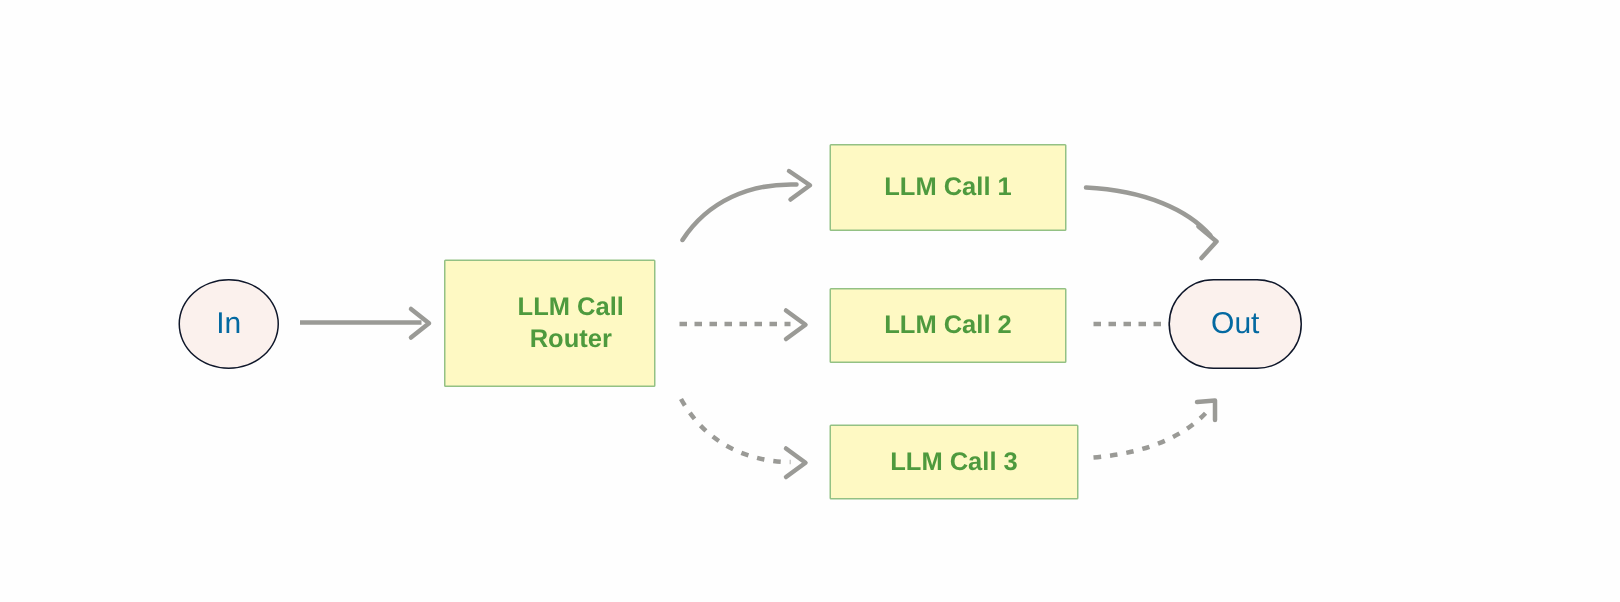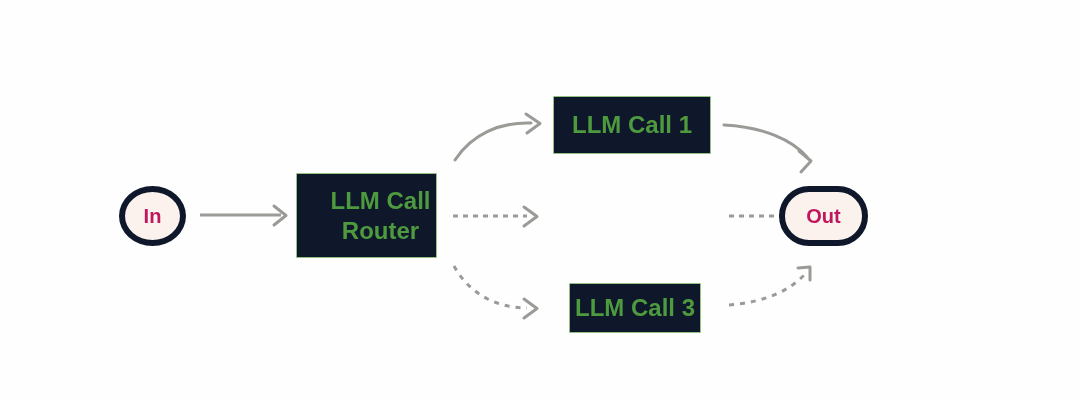--- a/index.html
+++ b/index.html
@@ -28,48 +28,48 @@
   .node {
     position: absolute;
     display: flex;
     align-items: center;
     justify-content: center;
     text-align: center;
     box-sizing: border-box;
     line-height: 1.22;
   }
   .node-proc {
-    background: #0f172a;
+    background: #fef9c3;
     border: 1px solid #93c184;
     color: #4e9a3e;
-    font-size: 24px;
+    font-size: 17px;
     font-weight: bold;
     border-radius: 1px;
   }
   .node-term {
     background: #fbf1ed;
-    border: 6px solid #0f172a;
-    color: #be185d;
+    border: 1px solid #0f172a;
+    color: #0369a1;
     font-size: 20px;
-    font-weight: bold;
+    font-weight: normal;
   }
   #node-in {
     left: 119px; top: 186px; width: 67px; height: 60px;
     border-radius: 50%;
   }
   #node-out {
     left: 779px; top: 186px; width: 89px; height: 60px;
     border-radius: 30px;
   }
   #node-router {
     left: 296px; top: 173px; width: 141px; height: 85px; padding-left: 28px;
   }
   #node-call1 { left: 553px; top: 96px;  width: 158px; height: 58px; }
   #node-call2 { left: 553px; top: 192px; width: 158px; height: 50px; }
-  #node-call3 { left: 553px; top: 283px; width: 132px; height: 50px; margin-left: 16px; }
+  #node-call3 { left: 553px; top: 283px; width: 166px; height: 50px; }
   .node-label { white-space: pre-line; display: block; }
 </style>
 </head>
 <body>
 
 <div id="canvas">
 
   <svg id="edges" viewBox="0 0 1080 401" xmlns="http://www.w3.org/2000/svg">
 
     <g>
@@ -114,20 +114,23 @@
 
   <div id="node-router" class="node node-proc">
     <span class="node-label">LLM Call
 Router</span>
   </div>
 
   <div id="node-call1" class="node node-proc">
     <span class="node-label">LLM Call 1</span>
   </div>
 
+  <div id="node-call2" class="node node-proc">
+    <span class="node-label">LLM Call 2</span>
+  </div>
 
   <div id="node-call3" class="node node-proc">
     <span class="node-label">LLM Call 3</span>
   </div>
 
   <div id="node-out" class="node node-term">
     <span class="node-label">Out</span>
   </div>
 
 </div>

